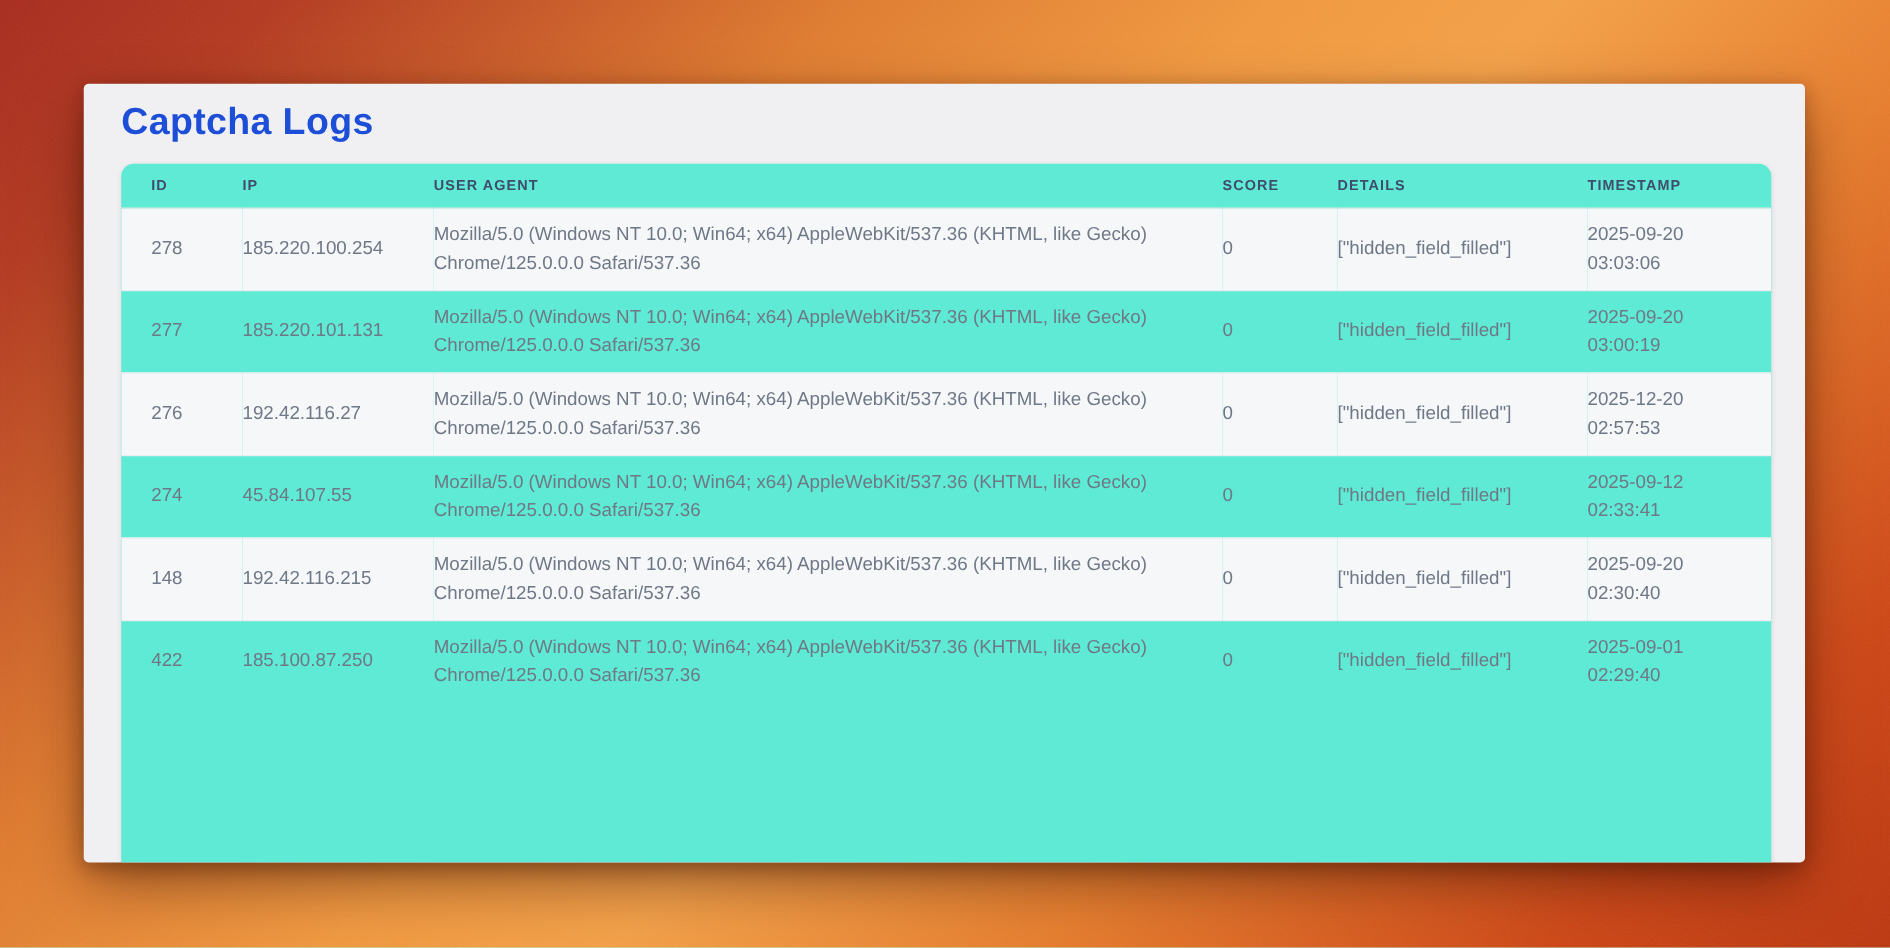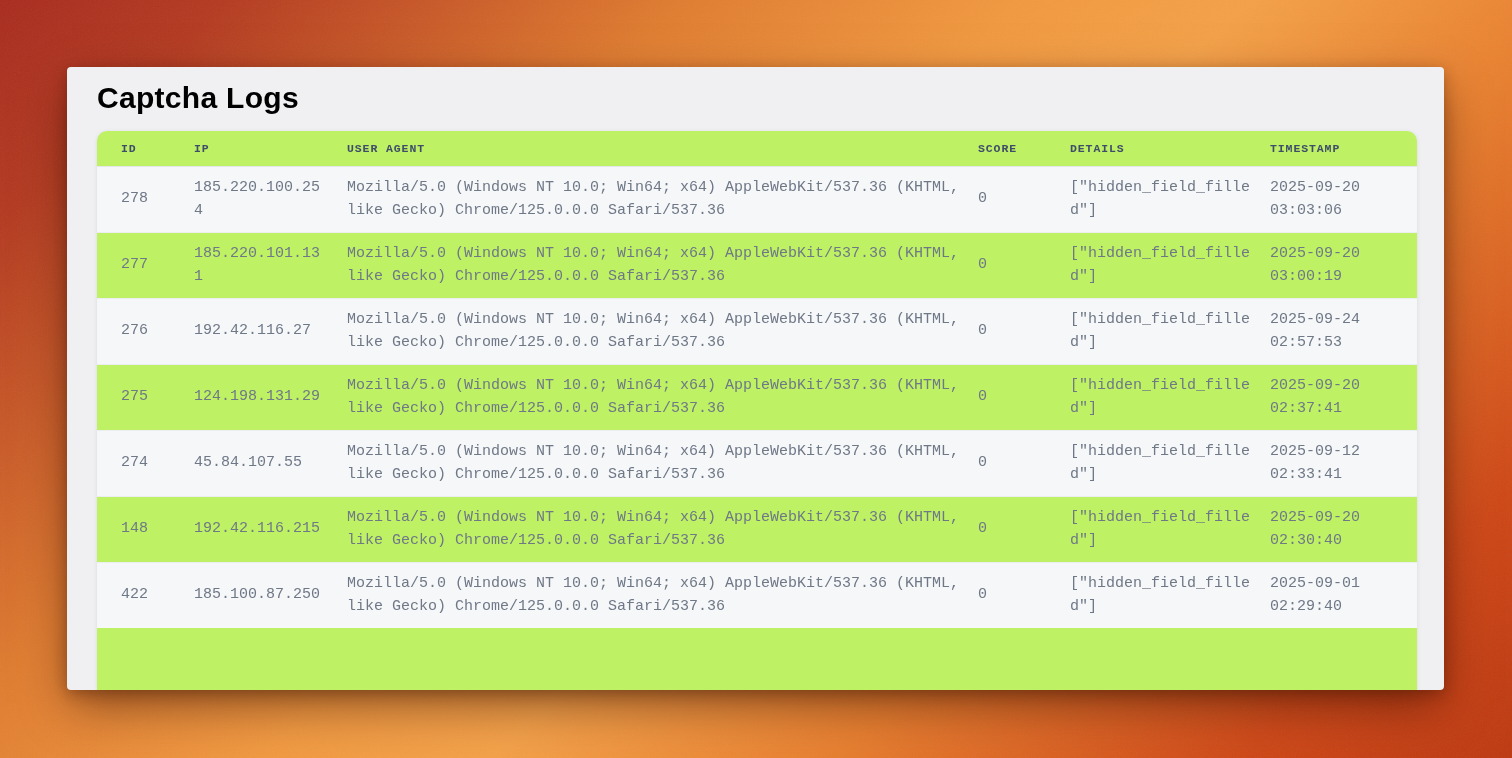--- a/index.html
+++ b/index.html
@@ -22,31 +22,30 @@
     background: #f0f0f2;
     border-radius: 4px;
     box-shadow: 0 18px 45px -5px rgba(50,12,0,0.55), 0 4px 14px rgba(60,15,0,0.30);
     overflow: hidden;
     z-index: 1;
   }
   .card-content { padding: 12px 27px 0 30px; }
   h1.page-title {
     font-size: 30px; line-height: 38px;
     font-weight: 600;
-    color: #000000;
+    color: #1d4ed8;
     letter-spacing: 0.3px;
     margin: 0 0 14px 0;
   }
   .table-wrap {
-    background: #bef264;
+    background: #5eead4;
     border-radius: 10px 10px 0 0;
     overflow: hidden;
     min-height: 559px;
     box-shadow: 0 1px 4px rgba(30,40,60,0.10);
-    font-family: Liberation Mono, monospace;
   }
   table.logs {
     width: 100%;
     border-collapse: separate;
     border-spacing: 0;
     table-layout: fixed;
   }
   col.c-id        { width: 97px; }
   col.c-ip        { width: 153px; }
   col.c-ua        { width: 631px; }
@@ -130,29 +129,21 @@
     <td>0</td>
     <td>["hidden_field_filled"]</td>
     <td>2025-09-20 03:00:19</td>
   </tr>
             <tr>
     <td>276</td>
     <td>192.42.116.27</td>
     <td>Mozilla/5.0 (Windows NT 10.0; Win64; x64) AppleWebKit/537.36 (KHTML, like Gecko) Chrome/125.0.0.0 Safari/537.36</td>
     <td>0</td>
     <td>["hidden_field_filled"]</td>
-    <td>2025-09-24 02:57:53</td>
-  </tr>
-            <tr>
-    <td>275</td>
-    <td>124.198.131.29</td>
-    <td>Mozilla/5.0 (Windows NT 10.0; Win64; x64) AppleWebKit/537.36 (KHTML, like Gecko) Chrome/125.0.0.0 Safari/537.36</td>
-    <td>0</td>
-    <td>["hidden_field_filled"]</td>
-    <td>2025-09-20 02:37:41</td>
+    <td>2025-12-20 02:57:53</td>
   </tr>
             <tr>
     <td>274</td>
     <td>45.84.107.55</td>
     <td>Mozilla/5.0 (Windows NT 10.0; Win64; x64) AppleWebKit/537.36 (KHTML, like Gecko) Chrome/125.0.0.0 Safari/537.36</td>
     <td>0</td>
     <td>["hidden_field_filled"]</td>
     <td>2025-09-12 02:33:41</td>
   </tr>
             <tr>

